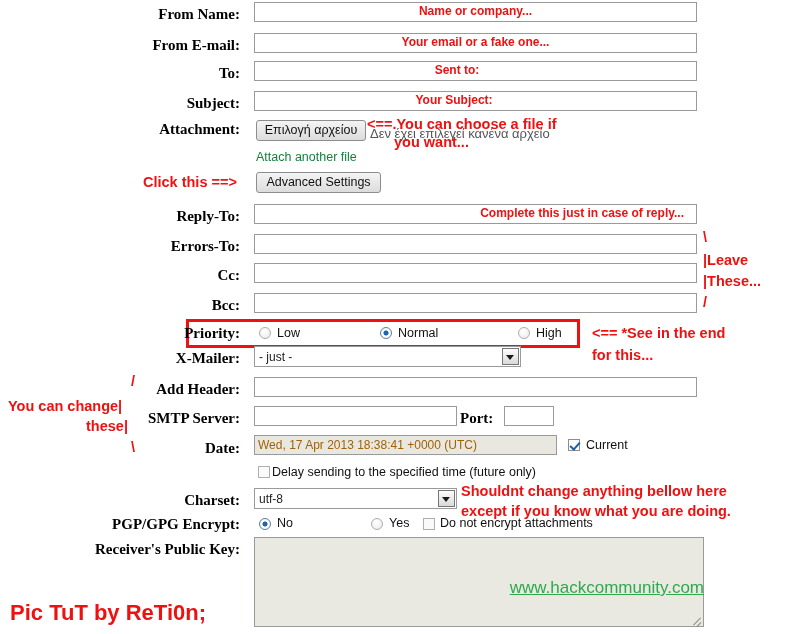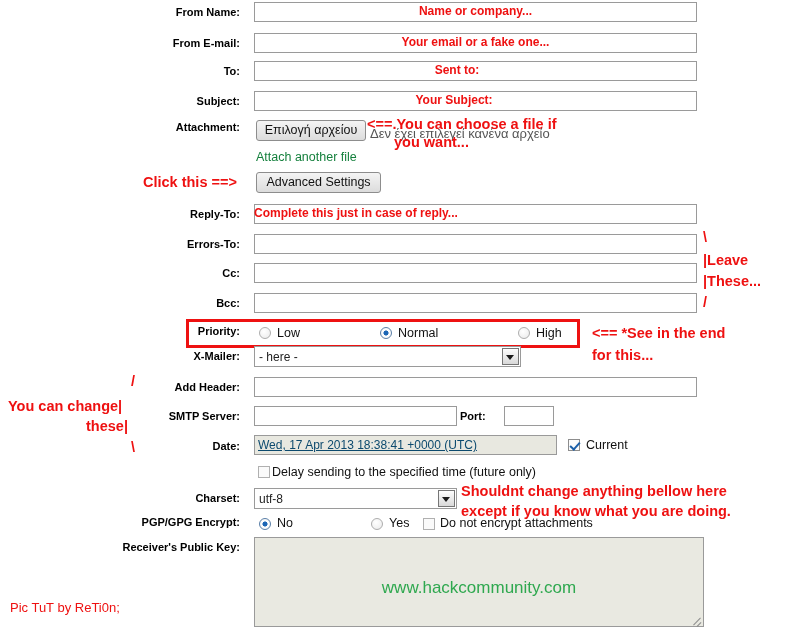--- a/index.html
+++ b/index.html
@@ -15,43 +15,42 @@
     font-size: 13px;
     color: #000;
     overflow: hidden;
   }
 
   
   .lbl {
     position: absolute;
     text-align: right;
     font-weight: bold;
-    font-size: 11px;
+    font-size: 15px;
     color: #000;
     white-space: nowrap;
-    font-family: Liberation Sans, sans-serif;
+    font-family: Liberation Serif, serif;
   }
 
   
   .inp {
     position: absolute;
     box-sizing: border-box;
     border: 1px solid #9a9a9a;
     background: #fff;
     height: 20px;
     font-family: "Liberation Sans", sans-serif;
     font-size: 12px;
     color: #555;
     padding: 1px 3px;
     outline: none;
   }
   .inp.readonly {
     background: #e8e8e0;
-    color: #0c4a6e;
-    text-decoration: underline;
+    color: #a16207;
   }
 
   
   .inp-red-text {
     position: absolute;
     color: #ee1111;
     font-weight: bold;
     font-size: 12px;
     font-family: "Liberation Sans", sans-serif;
     white-space: nowrap;
@@ -202,22 +201,22 @@
     color: #2fa84f;
     font-size: 17px;
     font-family: "Liberation Sans", sans-serif;
     white-space: nowrap;
   }
 
   
   .sig {
     position: absolute;
     color: #ee1111;
-    font-weight: normal;
-    font-size: 13px;
+    font-weight: bold;
+    font-size: 22px;
     font-family: "Liberation Sans", sans-serif;
     white-space: nowrap;
   }
 </style>
 </head>
 <body>
 
 <div class="lbl" style="left:60px;top:6px;width:180px;">From Name:</div>
 <div class="inp" style="left:254px;top:2px;width:443px;"></div>
 <div class="inp-red-text" style="left:254px;top:4px;width:443px;text-align:center;">Name or company...</div>
@@ -239,21 +238,21 @@
 <div class="grey" style="left:370px;top:126px;font-size:13px;color:#555;">Δεν έχει επιλεγεί κανένα αρχείο</div>
 <div class="anno" style="left:367px;top:116px;">&lt;==.You can choose a file if</div>
 <div class="anno" style="left:394px;top:134px;">you want...</div>
 <div class="grey" style="left:256px;top:150px;">Attach another file</div>
 
 <div class="anno" style="left:143px;top:174px;">Click this ==&gt;</div>
 <div class="btn" style="left:256px;top:172px;width:125px;">Advanced Settings</div>
 
 <div class="lbl" style="left:60px;top:208px;width:180px;">Reply-To:</div>
 <div class="inp" style="left:254px;top:204px;width:443px;"></div>
-<div class="inp-red-text" style="left:254px;top:206px;width:430px;text-align:left;">Complete this just in case of reply...</div>
+<div class="inp-red-text" style="left:254px;top:206px;width:430px;text-align:right;">Complete this just in case of reply...</div>
 
 <div class="lbl" style="left:60px;top:238px;width:180px;">Errors-To:</div>
 <div class="inp" style="left:254px;top:234px;width:443px;"></div>
 
 <div class="lbl" style="left:60px;top:267px;width:180px;">Cc:</div>
 <div class="inp" style="left:254px;top:263px;width:443px;"></div>
 
 <div class="lbl" style="left:60px;top:297px;width:180px;">Bcc:</div>
 <div class="inp" style="left:254px;top:293px;width:443px;"></div>
 
@@ -272,21 +271,21 @@
 <div class="plain" style="left:398px;top:326px;">Normal</div>
 
 <div class="radio" style="left:518px;top:327px;"></div>
 <div class="plain" style="left:536px;top:326px;">High</div>
 
 <div class="anno" style="left:592px;top:325px;">&lt;== *See in the end</div>
 <div class="anno" style="left:592px;top:347px;">for this...</div>
 
 <div class="lbl" style="left:60px;top:350px;width:180px;">X-Mailer:</div>
 <div class="sel" style="left:254px;top:346px;width:267px;">
-  <span>- here -</span>
+  <span>- just -</span>
   <span class="arrowbox"></span>
 </div>
 
 <div class="lbl" style="left:60px;top:381px;width:180px;">Add Header:</div>
 <div class="inp" style="left:254px;top:377px;width:443px;"></div>
 
 <div class="anno" style="left:131px;top:373px;">/</div>
 <div class="anno" style="left:8px;top:398px;">You can change|</div>
 <div class="anno" style="left:86px;top:418px;">these|</div>
 <div class="anno" style="left:131px;top:439px;">\</div>
@@ -318,15 +317,15 @@
 <div class="plain" style="left:277px;top:516px;">No</div>
 <div class="radio" style="left:371px;top:518px;"></div>
 <div class="plain" style="left:389px;top:516px;">Yes</div>
 <div class="cbx" style="left:423px;top:518px;"></div>
 <div class="plain" style="left:440px;top:516px;">Do not encrypt attachments</div>
 
 <div class="lbl" style="left:60px;top:541px;width:180px;">Receiver's Public Key:</div>
 <div class="ta" style="left:254px;top:537px;width:450px;height:90px;">
   <span class="resize"></span>
 </div>
-<div class="watermark" style="left:254px;top:578px;width:450px;text-align:center;">www.hackcommunity.com</div>
+<div class="watermark" style="left:254px;top:578px;width:450px;text-align:right;text-decoration:underline;">www.hackcommunity.com</div>
 
 <div class="sig" style="left:10px;top:600px;">Pic TuT by ReTi0n;</div>
 
 </body></html>

